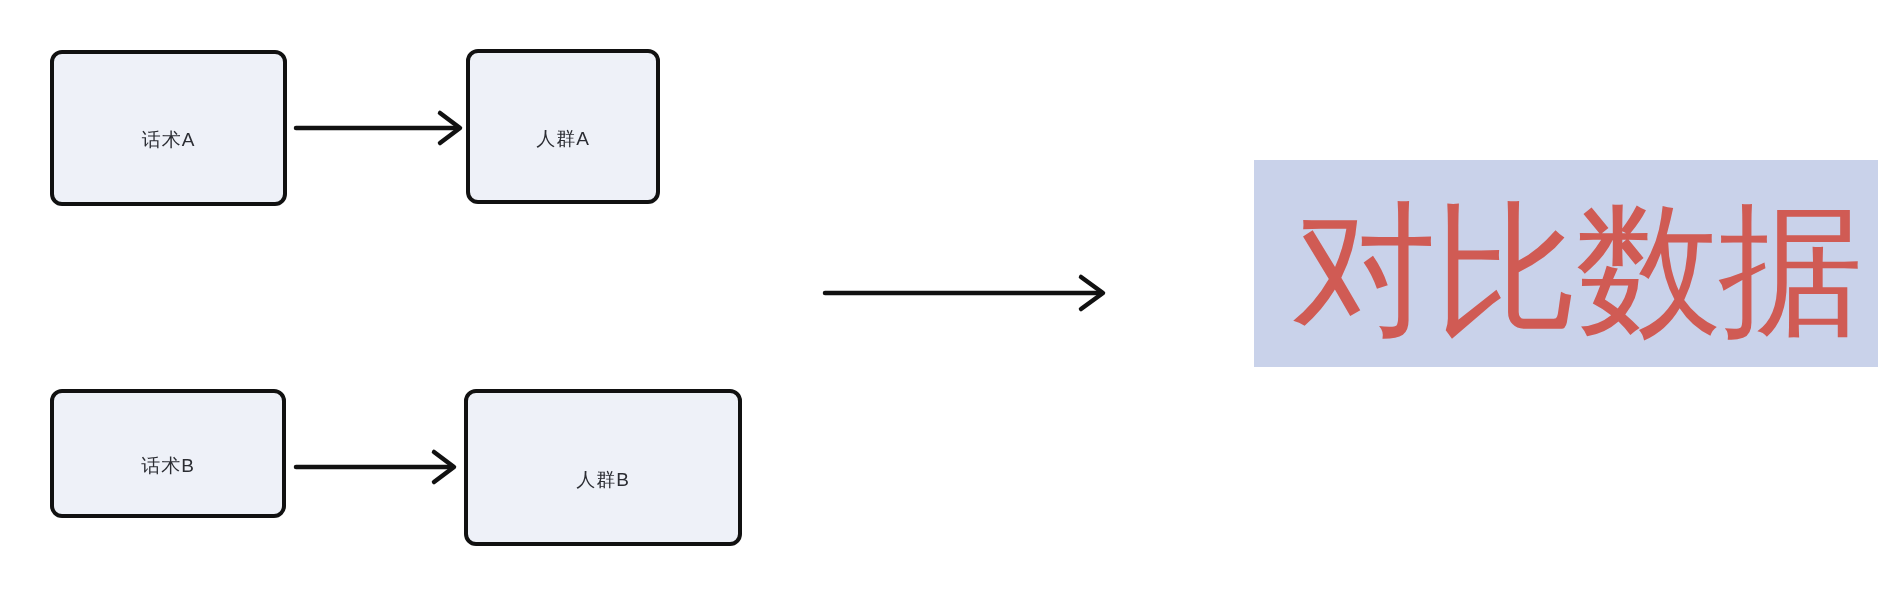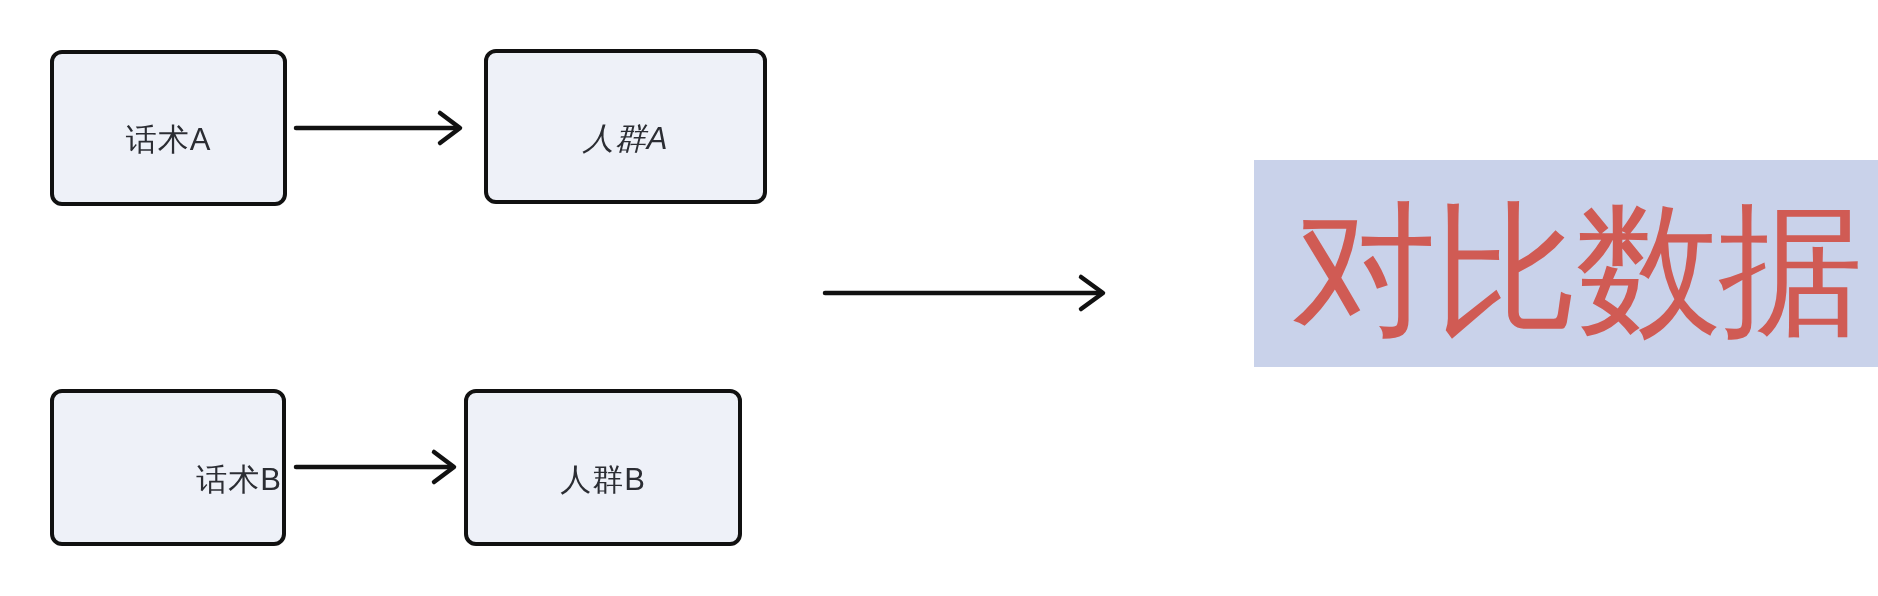--- a/index.html
+++ b/index.html
@@ -26,28 +26,28 @@
   .node{
     position:absolute;
     background:var(--node-fill);
     border:4px solid var(--node-border);
     border-radius:12px;
     display:flex;
     align-items:center;
     justify-content:center;
   }
   .node-label{
-    font-size:31px;
+    font-size:19px;
     color:var(--node-text);
     letter-spacing:1px;
     margin-top:24px;
   }
   .node-script-a{left:50px;top:50px;width:237px;height:156px;}
-  .node-audience-a{left:484px;top:49px;width:283px;height:155px;font-style:italic;}
-  .node-script-b{left:50px;top:389px;width:236px;height:157px;justify-content:flex-end;}
+  .node-audience-a{left:466px;top:49px;width:194px;height:155px;}
+  .node-script-b{left:50px;top:389px;width:236px;height:129px;}
   .node-audience-b{left:464px;top:389px;width:278px;height:157px;}
   .arrow{
     position:absolute;
     overflow:visible;
   }
   .arrow line,.arrow polyline{
     stroke:var(--arrow);
     stroke-width:4.5;
     fill:none;
     stroke-linecap:round;

